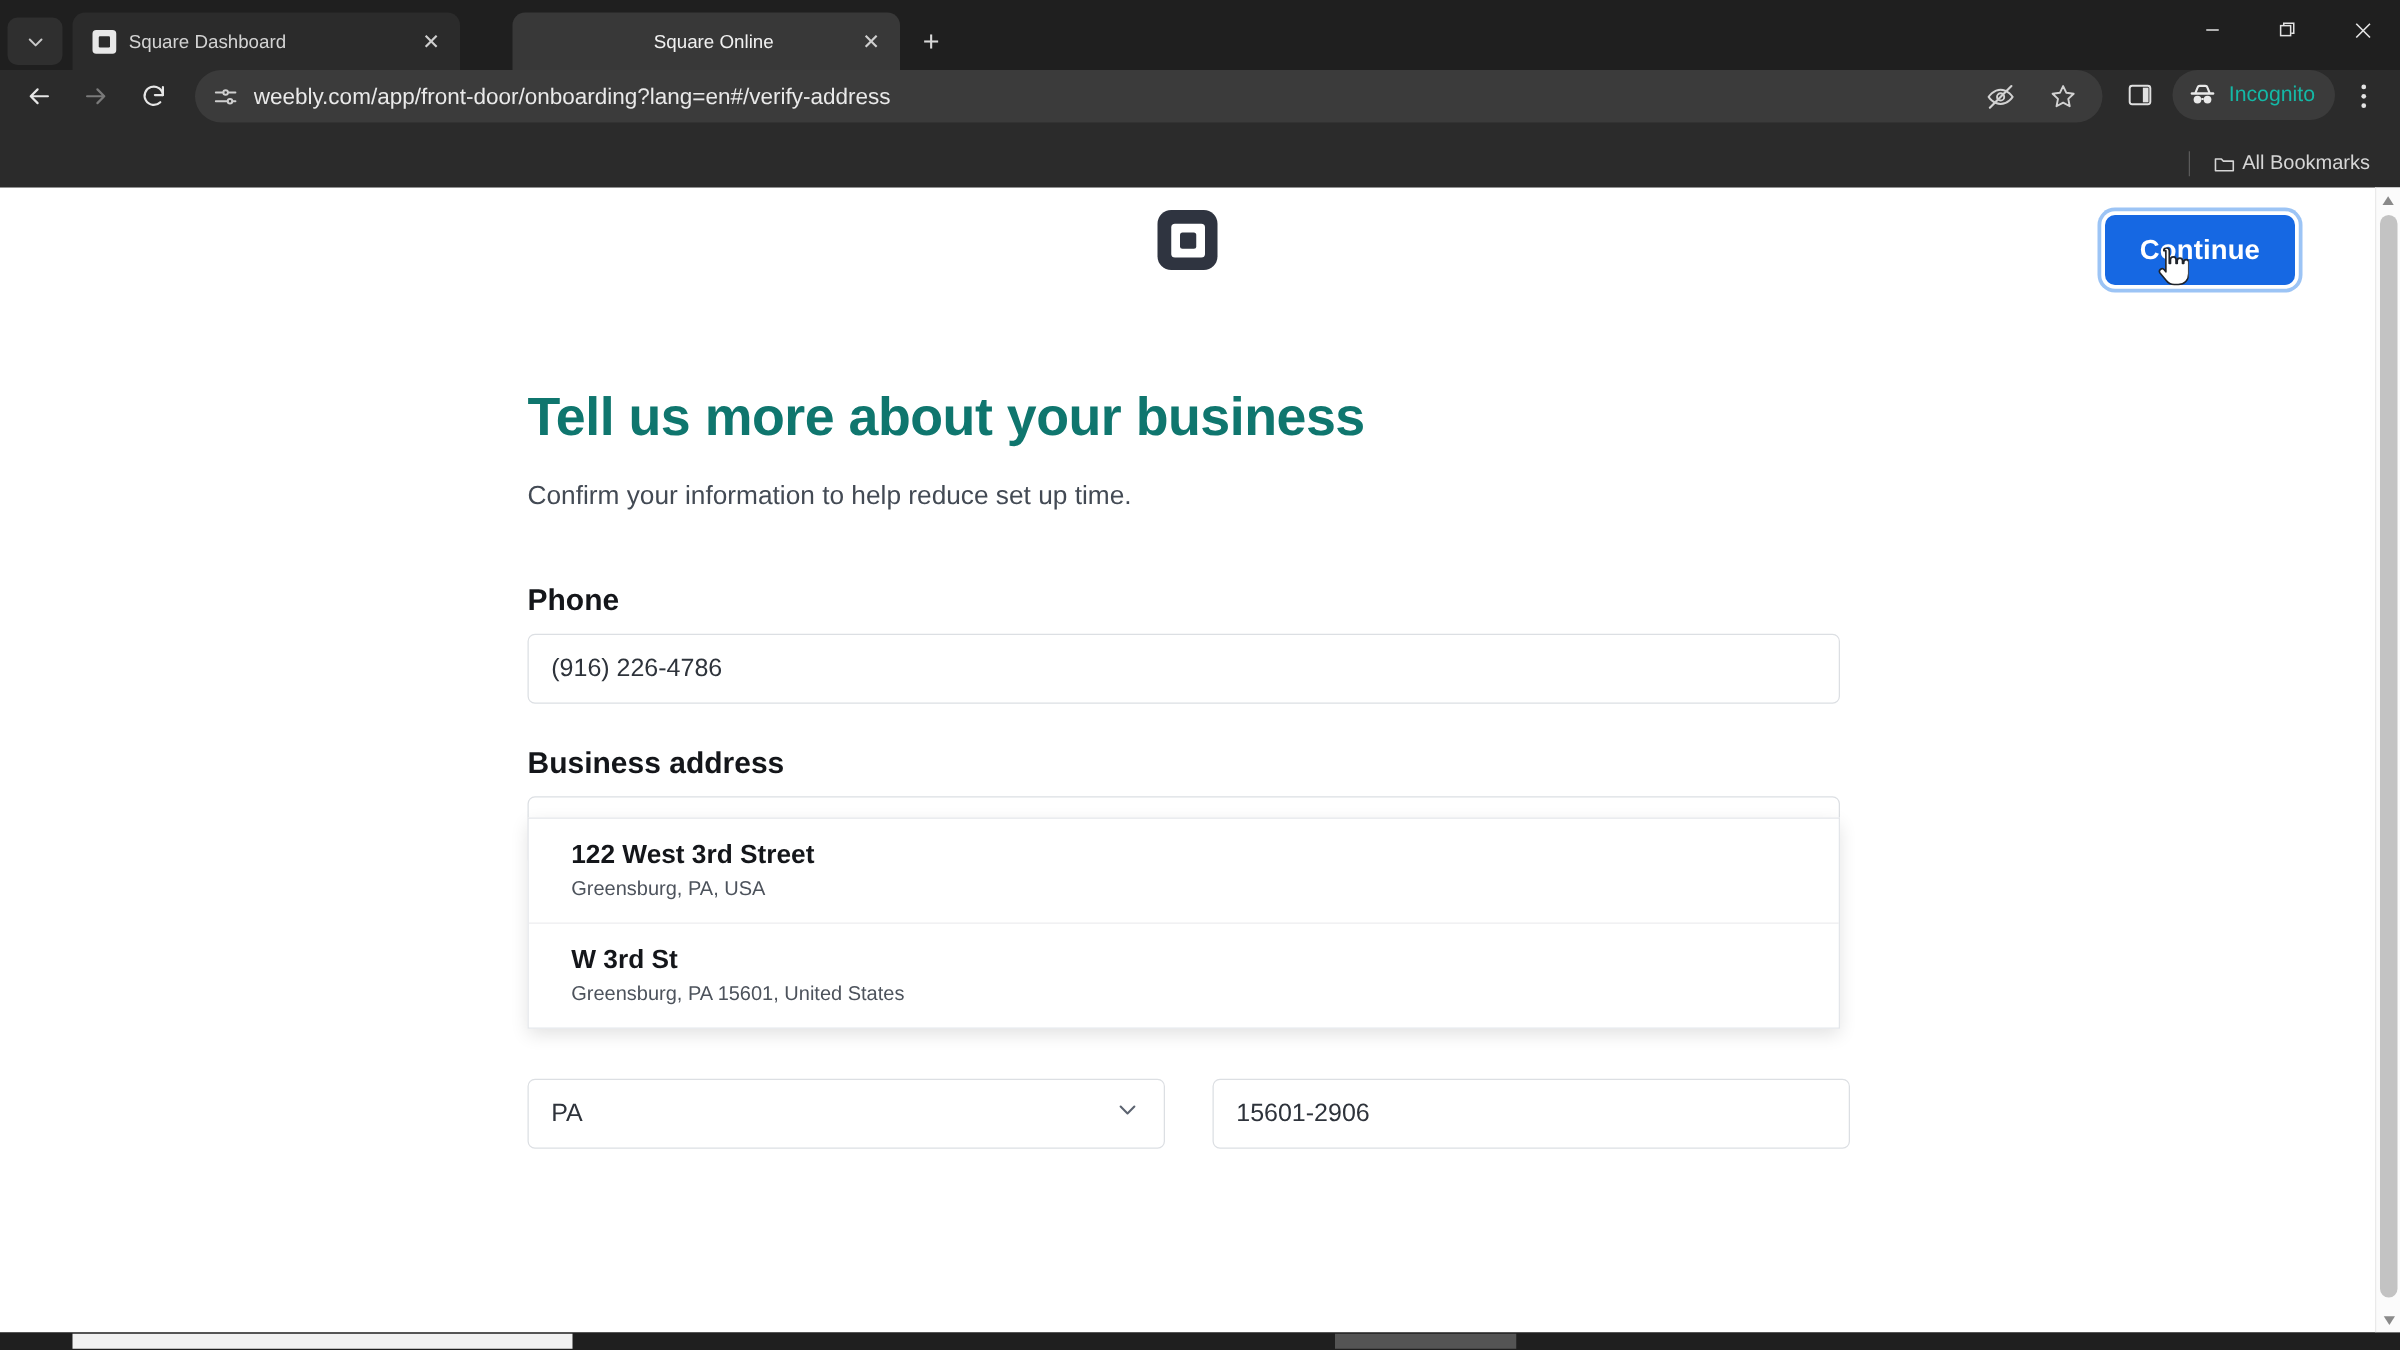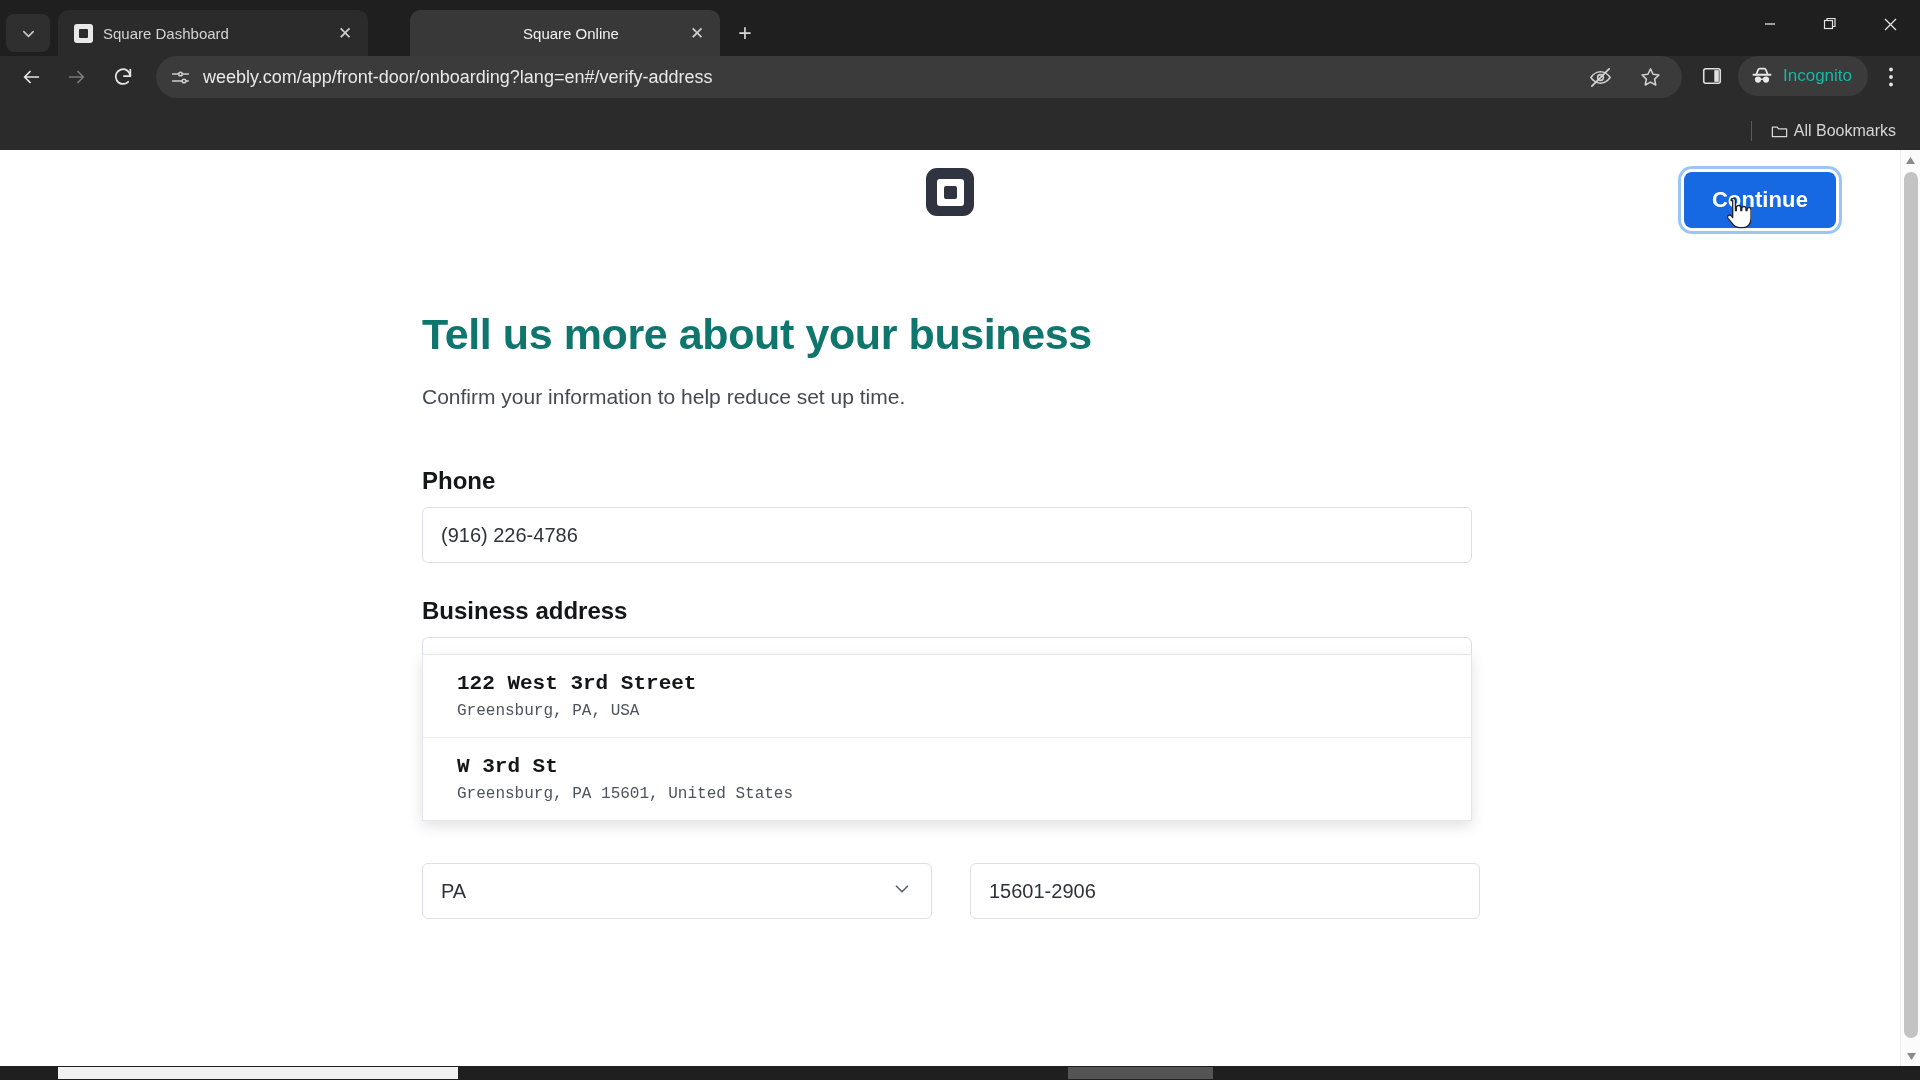--- a/index.html
+++ b/index.html
@@ -154,21 +154,20 @@
   .addr-wrap { position: relative; }
   .suggestions {
     position: absolute; left: 0; top: 57px; width: 1050px;
     background: #fff; border: 1px solid #e3e6ea;
     box-shadow: 0 5px 14px rgba(0,0,0,.12);
     z-index: 20;
   }
   .sugg {
     padding: 17px 17px 17px 34px; border-bottom: 1px solid #ededf0;
     cursor: pointer;
-    font-family: Liberation Mono, monospace;
   }
   .sugg:last-child { border-bottom: none; }
   .sugg .s-main { font-size: 21px; font-weight: 700; color: #14161a; margin-bottom: 7px; }
   .sugg .s-sec  { font-size: 16px; color: #4d535c; }
 
   .row2 { display: flex; gap: 38px; }
   .sel-box {
     width: 510px; height: 56px; border: 1px solid #dcdfe3; border-radius:6px;
     display:flex; align-items:center; justify-content: space-between;
     padding: 0 18px; font-size: 20px; color:#2e333b; background:#fff;

